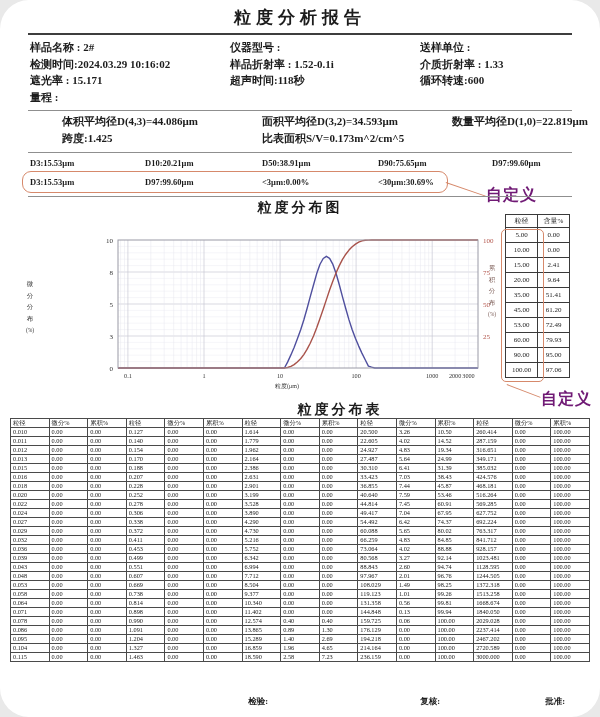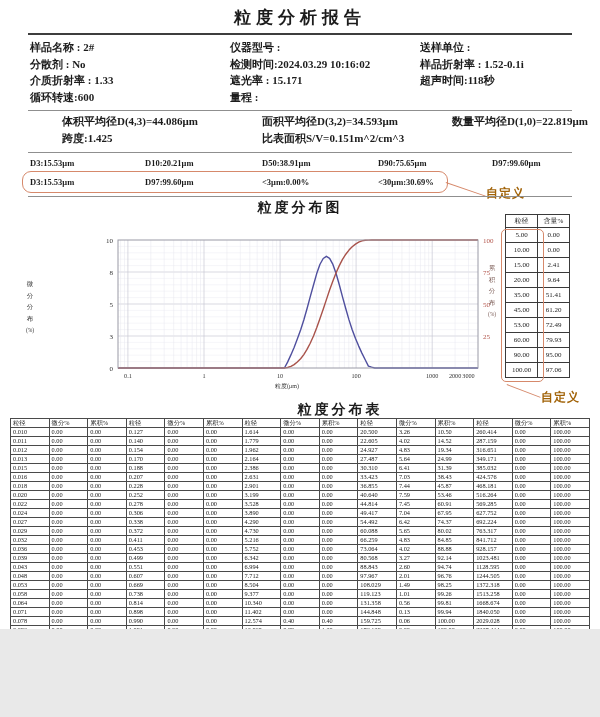--- a/index.html
+++ b/index.html
@@ -1,35 +1,35 @@
 <!DOCTYPE html>
 <html><head>
 <meta charset="utf-8">
 <style>
   html,body{margin:0;padding:0;background:#e9e9e9;}
-  .page{position:relative;width:600px;height:629px;background:#ffffff;overflow:hidden;
-        font-family:"Liberation Serif","DejaVu Serif",serif;color:#1c1c1c;}
+  .page{position:relative;width:600px;height:717px;background:#ffffff;overflow:hidden;
+        font-family:"Liberation Serif","DejaVu Serif",serif;color:#1c1c1c;border-radius:29px;}
   .abs{position:absolute;}
   .title{top:6px;left:0;width:100%;text-align:center;font-size:17px;font-weight:bold;letter-spacing:5px;}
   .rule{left:28px;right:28px;height:0;}
   .rule-dark{border-top:2px solid #3d3d3d;}
   .rule-gray{border-top:1px solid #8f8f8f;}
   .grid3{left:30px;width:548px;display:grid;grid-template-columns:200px 190px 1fr;font-size:11px;font-weight:bold;}
   .grid3 span{line-height:10px;white-space:nowrap;}
   #info-grid{top:42px;row-gap:6.5px;}
   #stats-grid{top:116px;row-gap:7px;margin-left:32px;}
   #d-row{top:158px;left:30px;width:548px;display:grid;grid-template-columns:115px 117px 116px 114px 1fr;
          font-size:8.5px;font-weight:bold;}
   #custom-row{top:177px;left:30px;width:420px;display:grid;grid-template-columns:115px 117px 116px 1fr;
          font-size:8.5px;font-weight:bold;}
   .custom-box{top:171px;left:22px;width:424px;height:20px;border:1.5px solid #d6896b;border-radius:9px;}
   .leader{height:0;border-top:1.5px solid #d6896b;transform-origin:left top;}
   #leader-1{top:182px;left:446px;width:42px;transform:rotate(19deg);}
   #leader-2{top:384px;left:507px;width:36px;transform:rotate(21deg);}
-  .red-note{color:#a16207;font-size:12px;font-weight:bold;letter-spacing:1px;font-family:"Liberation Sans",sans-serif;text-align:right;}
+  .red-note{color:#701a75;font-size:16px;font-weight:bold;letter-spacing:1px;font-family:"Liberation Sans",sans-serif;text-align:right;}
   #custom-note-1{top:185px;left:486px;}
   #custom-note-2{top:389px;left:541px;}
   .section-title{left:0;width:600px;text-align:center;font-size:14px;font-weight:bold;letter-spacing:3px;}
   #chart-title{top:199px;}
   #dist-title{top:401px;margin-left:40px;}
   #chart-svg{top:218px;left:0;}
   #mini-table{top:214px;left:505px;border-collapse:collapse;table-layout:fixed;}
   #mini-table th,#mini-table td{border:1px solid #3a3a3a;font-size:7px;font-weight:normal;
        text-align:center;padding:0;white-space:nowrap;}
   #mini-table th{width:31px;height:12px;}
@@ -46,38 +46,37 @@
 
 <div class="page">
 
   <div class="abs title">粒度分析报告</div>
   <div class="abs rule rule-dark" style="top:33px"></div>
 
   <div class="abs grid3" id="info-grid">
       <span>样品名称 : 2#</span>
       <span>仪器型号 :</span>
       <span>送样单位 :</span>
-      <span>分散剂 : No</span>
       <span>检测时间:2024.03.29 10:16:02</span>
       <span>样品折射率 : 1.52-0.1i</span>
       <span>介质折射率 : 1.33</span>
       <span>遮光率 : 15.171</span>
       <span>超声时间:118秒</span>
       <span>循环转速:600</span>
       <span>量程 :</span>
     </div>
 
   <div class="abs rule rule-gray" style="top:110px"></div>
 
   <div class="abs grid3" id="stats-grid">
       <span>体积平均径D(4,3)=44.086μm</span>
       <span>面积平均径D(3,2)=34.593μm</span>
       <span>数量平均径D(1,0)=22.819μm</span>
       <span>跨度:1.425</span>
-      <span>比表面积S/V=0.151m^2/cm^3</span>
+      <span>比表面积S/V=0.173m^2/cm^5</span>
     </div>
 
   <div class="abs rule rule-gray" style="top:152px"></div>
 
   <div class="abs" id="d-row">
       <span>D3:15.53μm</span>
       <span>D10:20.21μm</span>
       <span>D50:38.91μm</span>
       <span>D90:75.65μm</span>
       <span>D97:99.60μm</span>

